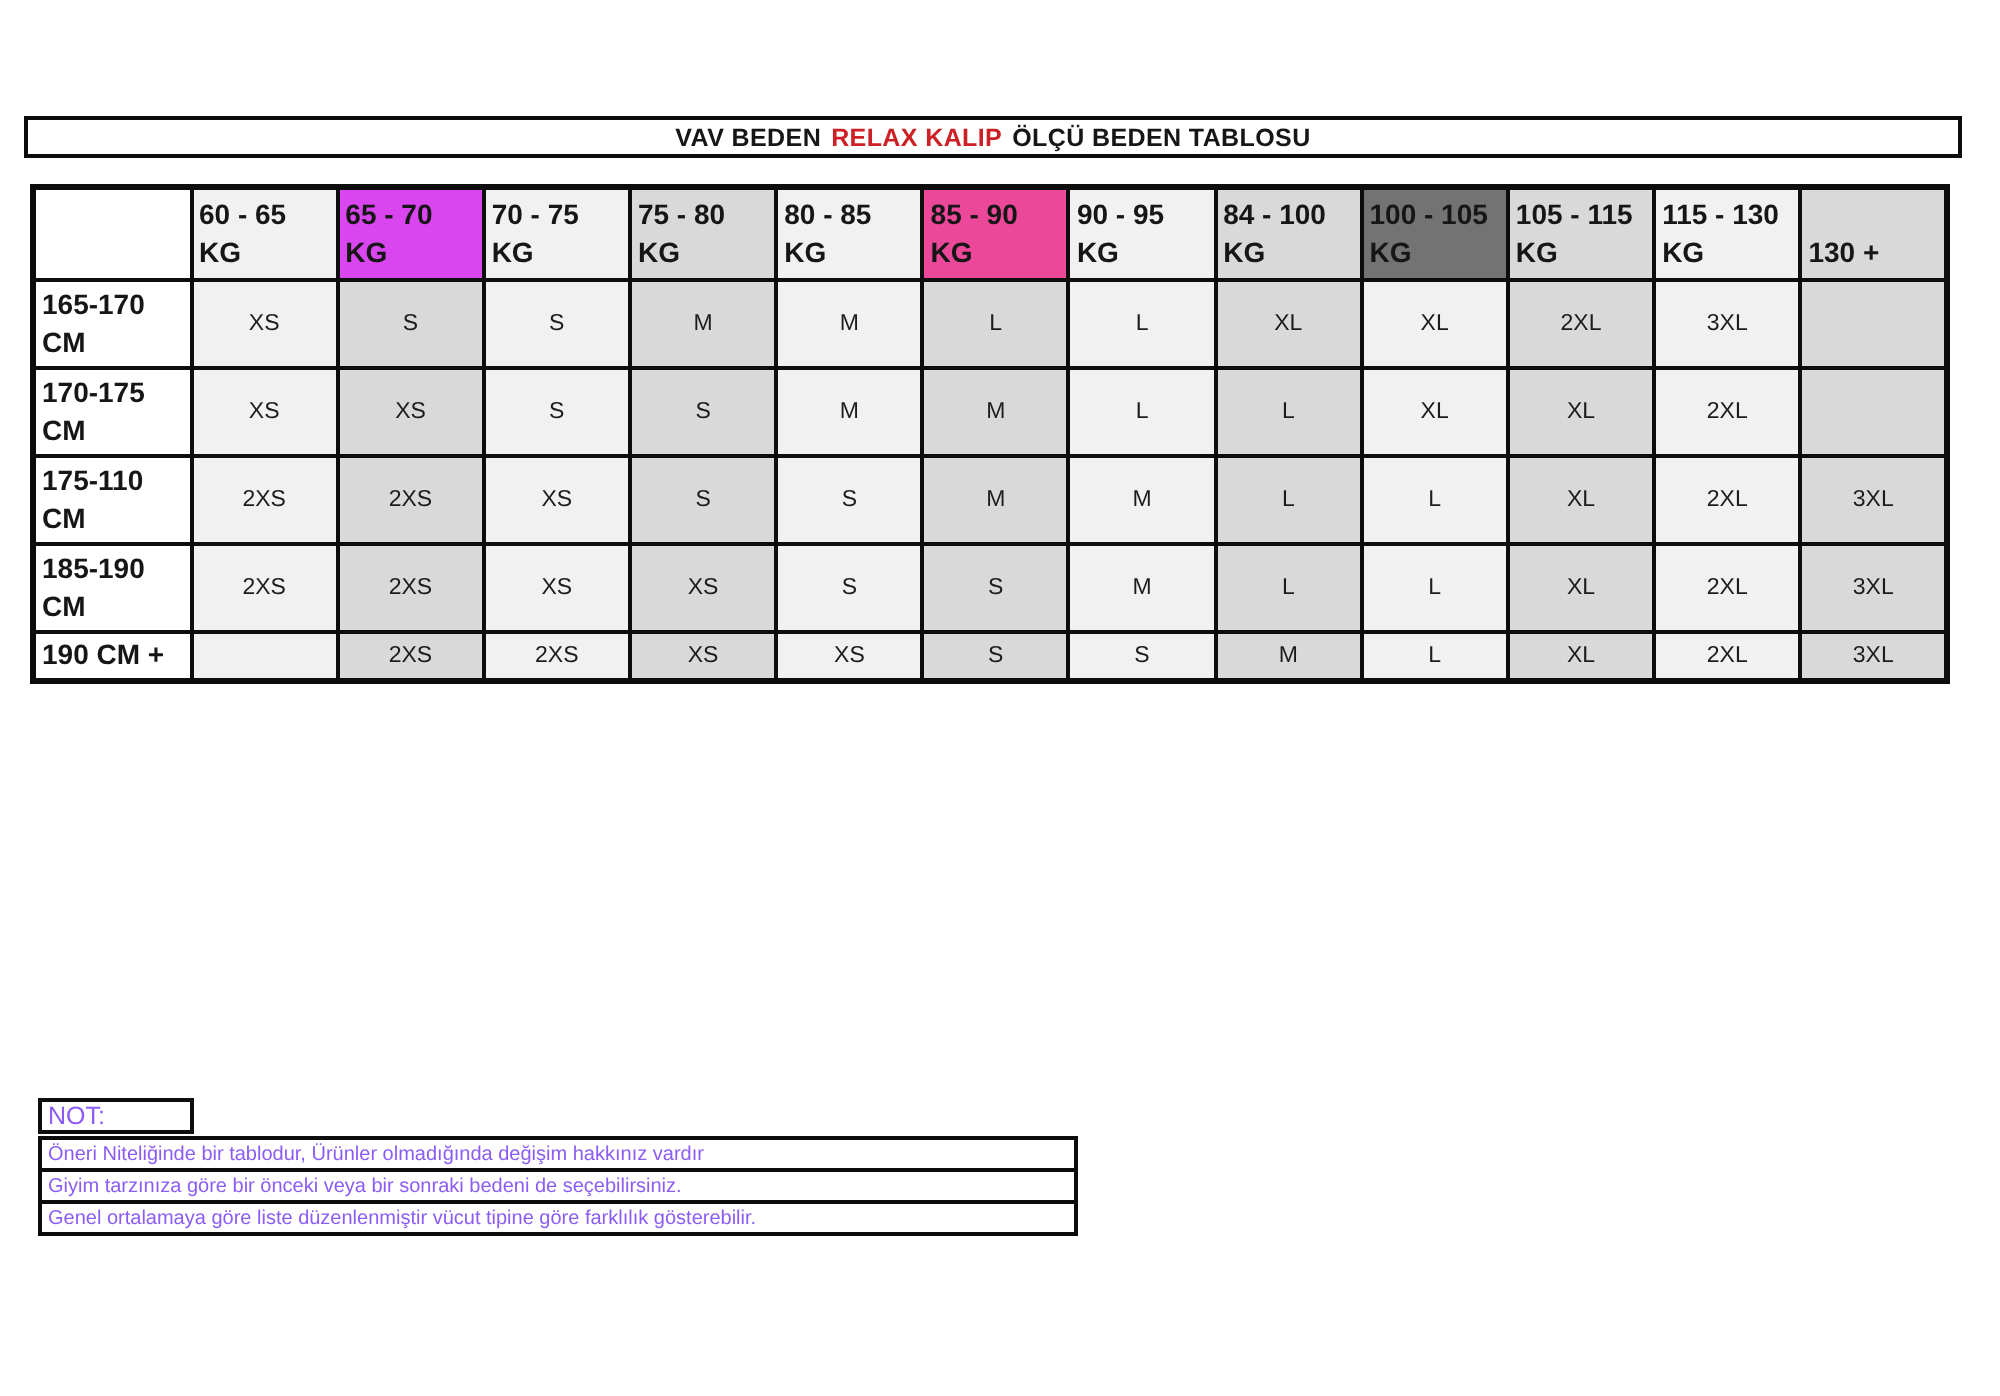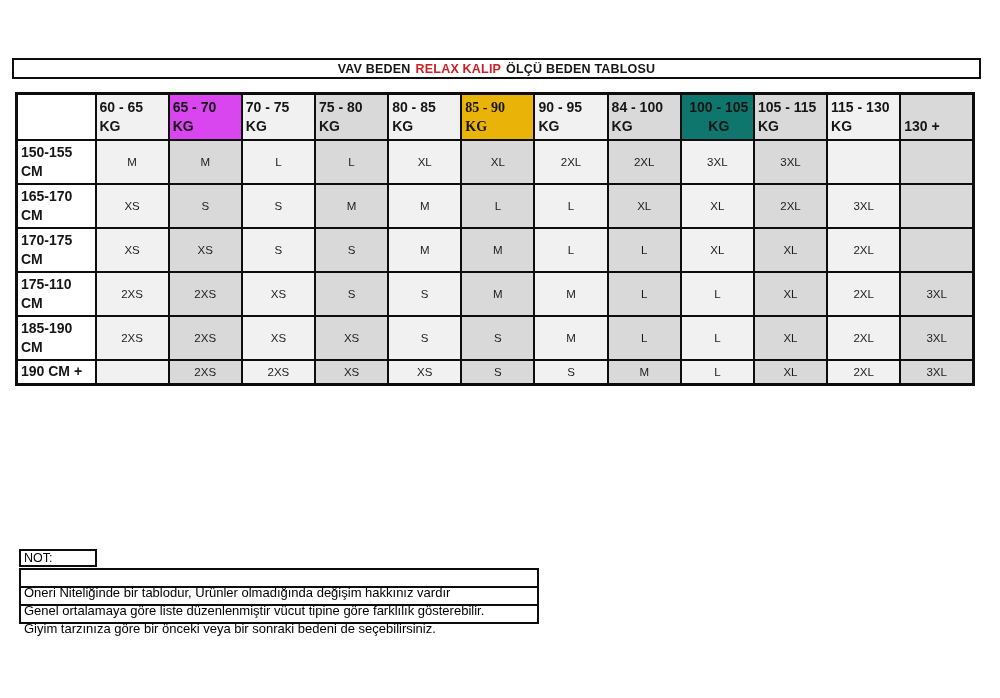--- a/index.html
+++ b/index.html
@@ -45,29 +45,29 @@
     font-size: 14px; font-weight: 700; color: #161616;
     padding-left: 3px; white-space: nowrap;
   }
   .ln { height: 19px; line-height: 19px; white-space: nowrap; }
   td.size {
     text-align: center; vertical-align: middle;
     font-size: 11.5px; font-weight: 400; color: #1c1c1c;
   }
 
   
-  .notes { position: absolute; left: 19px; top: 549px; width: 522px; color: #000000; }
+  .notes { position: absolute; left: 19px; top: 549px; width: 522px; color: #8b5cf6; }
   .not-box {
     width: 78px; height: 18px; border: 2px solid var(--border);
     font-size: 12.5px; line-height: 13px; padding: 1px 0 0 3px;
     background: #ffffff;
   }
   .note-row {
     width: 520px; height: 18px; border: 2px solid var(--border);
-    font-size: 13px; line-height: 13px; padding: 16px 0 0 3px;
+    font-size: 10px; line-height: 13px; padding: 1px 0 0 3px;
     background: #ffffff; white-space: nowrap;
   }
   .note-row + .note-row { margin-top: -2px; }
   .note-first { margin-top: 1px; }
 </style>
 </head>
 <body>
 
 <div class="canvas">
 
@@ -109,69 +109,51 @@
             <div class="ln">KG</div>
           </th>
           <th class="whead" style="background: rgb(217, 217, 217);">
             <div class="ln">75 - 80</div>
             <div class="ln">KG</div>
           </th>
           <th class="whead" style="background: rgb(241, 241, 241);">
             <div class="ln">80 - 85</div>
             <div class="ln">KG</div>
           </th>
-          <th class="whead" style="background: #eab308; font-family: Liberation Serif, serif;">
+          <th class="whead" style="background: #ec4899;">
             <div class="ln">85 - 90</div>
             <div class="ln">KG</div>
           </th>
           <th class="whead" style="background: rgb(241, 241, 241);">
             <div class="ln">90 - 95</div>
             <div class="ln">KG</div>
           </th>
           <th class="whead" style="background: rgb(217, 217, 217);">
             <div class="ln">84 - 100</div>
             <div class="ln">KG</div>
           </th>
-          <th class="whead" style="background: #0f766e; text-align: center;">
+          <th class="whead" style="background: #737373;">
             <div class="ln">100 - 105</div>
             <div class="ln">KG</div>
           </th>
           <th class="whead" style="background: rgb(217, 217, 217);">
             <div class="ln">105 - 115</div>
             <div class="ln">KG</div>
           </th>
           <th class="whead" style="background: rgb(241, 241, 241);">
             <div class="ln">115 - 130</div>
             <div class="ln">KG</div>
           </th>
           <th class="whead" style="background: rgb(217, 217, 217);">
             <div class="ln"></div>
             <div class="ln">130 +</div>
           </th>
         </tr>
       </thead>
       <tbody>
-        <tr>
-          <th class="rhead">
-            <div class="ln">150-155</div>
-            <div class="ln">CM</div>
-          </th>
-          <td class="size" style="background: rgb(241, 241, 241);">M</td>
-          <td class="size" style="background: rgb(217, 217, 217);">M</td>
-          <td class="size" style="background: rgb(241, 241, 241);">L</td>
-          <td class="size" style="background: rgb(217, 217, 217);">L</td>
-          <td class="size" style="background: rgb(241, 241, 241);">XL</td>
-          <td class="size" style="background: rgb(217, 217, 217);">XL</td>
-          <td class="size" style="background: rgb(241, 241, 241);">2XL</td>
-          <td class="size" style="background: rgb(217, 217, 217);">2XL</td>
-          <td class="size" style="background: rgb(241, 241, 241);">3XL</td>
-          <td class="size" style="background: rgb(217, 217, 217);">3XL</td>
-          <td class="size" style="background: rgb(241, 241, 241);"></td>
-          <td class="size" style="background: rgb(217, 217, 217);"></td>
-        </tr>
         <tr>
           <th class="rhead">
             <div class="ln">165-170</div>
             <div class="ln">CM</div>
           </th>
           <td class="size" style="background: rgb(241, 241, 241);">XS</td>
           <td class="size" style="background: rgb(217, 217, 217);">S</td>
           <td class="size" style="background: rgb(241, 241, 241);">S</td>
           <td class="size" style="background: rgb(217, 217, 217);">M</td>
           <td class="size" style="background: rgb(241, 241, 241);">M</td>
@@ -255,17 +237,17 @@
           <td class="size" style="background: rgb(217, 217, 217);">3XL</td>
         </tr>
       </tbody>
     </table>
 
   <div class="notes">
     <div class="not-box">
       <span>NOT:</span>
     </div>
     <div class="note-row note-first">Öneri Niteliğinde bir tablodur, Ürünler olmadığında değişim hakkınız vardır</div>
+    <div class="note-row">Giyim tarzınıza göre bir önceki veya bir sonraki bedeni de seçebilirsiniz.</div>
     <div class="note-row">Genel ortalamaya göre liste düzenlenmiştir vücut tipine göre farklılık gösterebilir.</div>
-    <div class="note-row">Giyim tarzınıza göre bir önceki veya bir sonraki bedeni de seçebilirsiniz.</div>
   </div>
 
 </div>
 
 </body></html>

